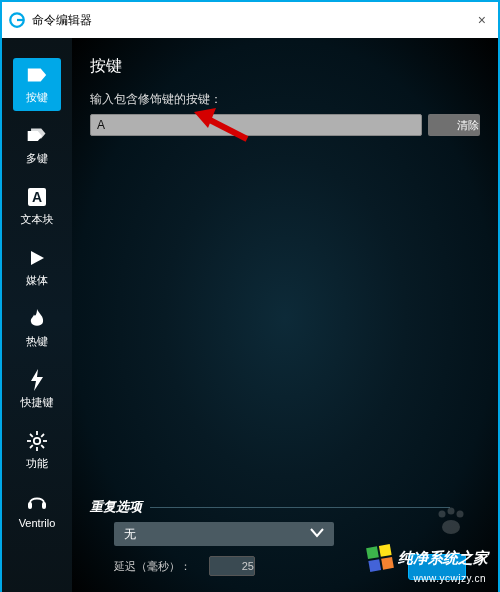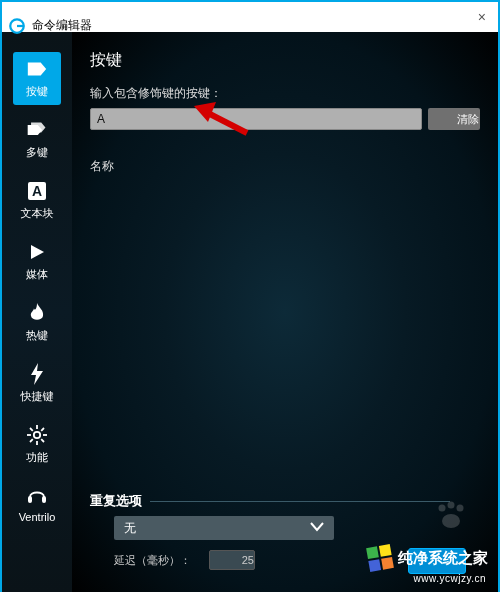--- a/index.html
+++ b/index.html
@@ -1,20 +1,20 @@
 <!DOCTYPE html>
 <html><head>
 <meta charset="utf-8">
 <style>
   * { margin: 0; padding: 0; box-sizing: border-box; font-family: "Microsoft YaHei", Arial, sans-serif; }
   body { width: 500px; height: 592px; background: #000; position: relative; overflow: hidden; }
   .outer { width: 500px; height: 592px; border: 2px solid #00a8e8; background: #000; position: relative; }
 
   
-  .titlebar { height: 26px; background: #fff; display: flex; align-items: flex-start; padding: 15px 6px; position: relative; }
+  .titlebar { height: 36px; background: #fff; display: flex; align-items: center; padding: 0 6px; position: relative; }
   .logo { width: 18px; height: 18px; margin-right: 6px; }
   .logo svg { display:block; }
   .title-text { font-size: 12px; color: #000; }
   .close-x { position: absolute; right: 6px; top: 50%; transform: translateY(-50%); font-size: 14px; color: #555; cursor: pointer; padding: 0 6px; }
 
   
   .main { display: flex; height: calc(100% - 28px); }
 
   
   .sidebar { width: 70px; background: linear-gradient(180deg, #0a1318 0%, #0b1a24 50%, #0a1318 100%); display: flex; flex-direction: column; align-items: center; padding-top: 20px; gap: 8px; }
@@ -32,32 +32,32 @@
   .field-label { color: #ddd; font-size: 12px; margin-bottom: 6px; display: block; }
   .input-row { display: flex; align-items: center; gap: 6px; }
   .text-input { flex: 1; height: 22px; background: #b0b0b0; border: 1px solid #888; border-radius: 2px; font-size: 12px; color: #111; padding: 0 6px; }
   .text-input.dark-text { color:#000; }
   .pill-btn { width: 52px; height: 22px; background: #707070; border: none; border-radius: 2px; color: #fff; font-size: 11px; cursor: pointer; padding-left: 28px; }
 
   .arrow-overlay { position: absolute; left: 120px; top: 66px; pointer-events: none; }
 
   
   .repeat-section { margin-top: auto; position: relative; }
-  .repeat-title { color: #fff; font-size: 13px; font-weight: bold; margin-bottom: 6px; }
+  .repeat-title { color: #fff; font-size: 13px; font-weight: bold; margin-bottom: 6px; font-style: italic; }
   .repeat-title .underline { border-bottom: 1px solid #3a5a68; display: inline-block; width: 300px; margin-left: 4px; vertical-align: middle; }
   .select-box { width: 220px; height: 24px; background: #4a5a62; color: #fff; display: flex; align-items: center; justify-content: space-between; padding: 0 10px; font-size: 12px; border-radius: 2px; margin-left: 24px; cursor: pointer; }
   .delay-row { display: flex; align-items: center; gap: 18px; margin: 10px 0 10px 24px; }
   .delay-label { color: #ccc; font-size: 11px; }
   .delay-input { width: 46px; height: 20px; background: #3a4a52; color: #ccc; border: 1px solid #555; font-size: 11px; text-align: right; border-radius: 2px; }
 
   
   .bottom-btn { position:absolute; right: 14px; bottom: 6px; width: 58px; height: 26px; background: #008fd6; border:1px solid #00b4ff; border-radius: 3px; }
 
   
-  .watermark { position: absolute; right: 10px; bottom: 20px; display: flex; align-items: center; gap: 6px; pointer-events:none; }
+  .watermark { position: absolute; right: 10px; bottom: 20px; display: flex; align-items: center; gap: 6px; pointer-events:none;font-style:italic; }
   .wm-icon { width: 24px; height: 24px; display:grid; grid-template-columns:1fr 1fr; grid-template-rows:1fr 1fr; gap:2px; transform: rotate(-10deg); }
   .wm-icon span:nth-child(1){background:#3cb44b;}
   .wm-icon span:nth-child(2){background:#ffe119;}
   .wm-icon span:nth-child(3){background:#4363d8;}
   .wm-icon span:nth-child(4){background:#f58231;}
   .wm-text { color:#fff; font-size:15px; font-weight:bold; }
   .wm-url { position:absolute; right:12px; bottom:6px; color:#fff; font-size:10px; letter-spacing:0.5px;margin-left:28px; }
 
   
   .paw { position:absolute; right:30px; bottom:58px; opacity:0.25; }
@@ -177,21 +177,20 @@
 
       <div class="field-row">
         <span class="field-label">输入包含修饰键的按键：</span>
         <div class="input-row">
           <input class="text-input" value="A" style="">
           <button class="pill-btn">清除</button>
         </div>
       </div>
 
       <div class="field-row">
-        <span class="field-label">名称</span>
       </div>
 
       <div class="arrow-overlay">
         <svg width="60" height="40" viewBox="0 0 60 40">
           <path d="M55 35 L10 12" stroke="#d40000" stroke-width="6" fill="none"></path>
           <path d="M2 8 L24 4 L16 24 Z" fill="#d40000"></path>
         </svg>
       </div>
 
       <div class="repeat-section">

